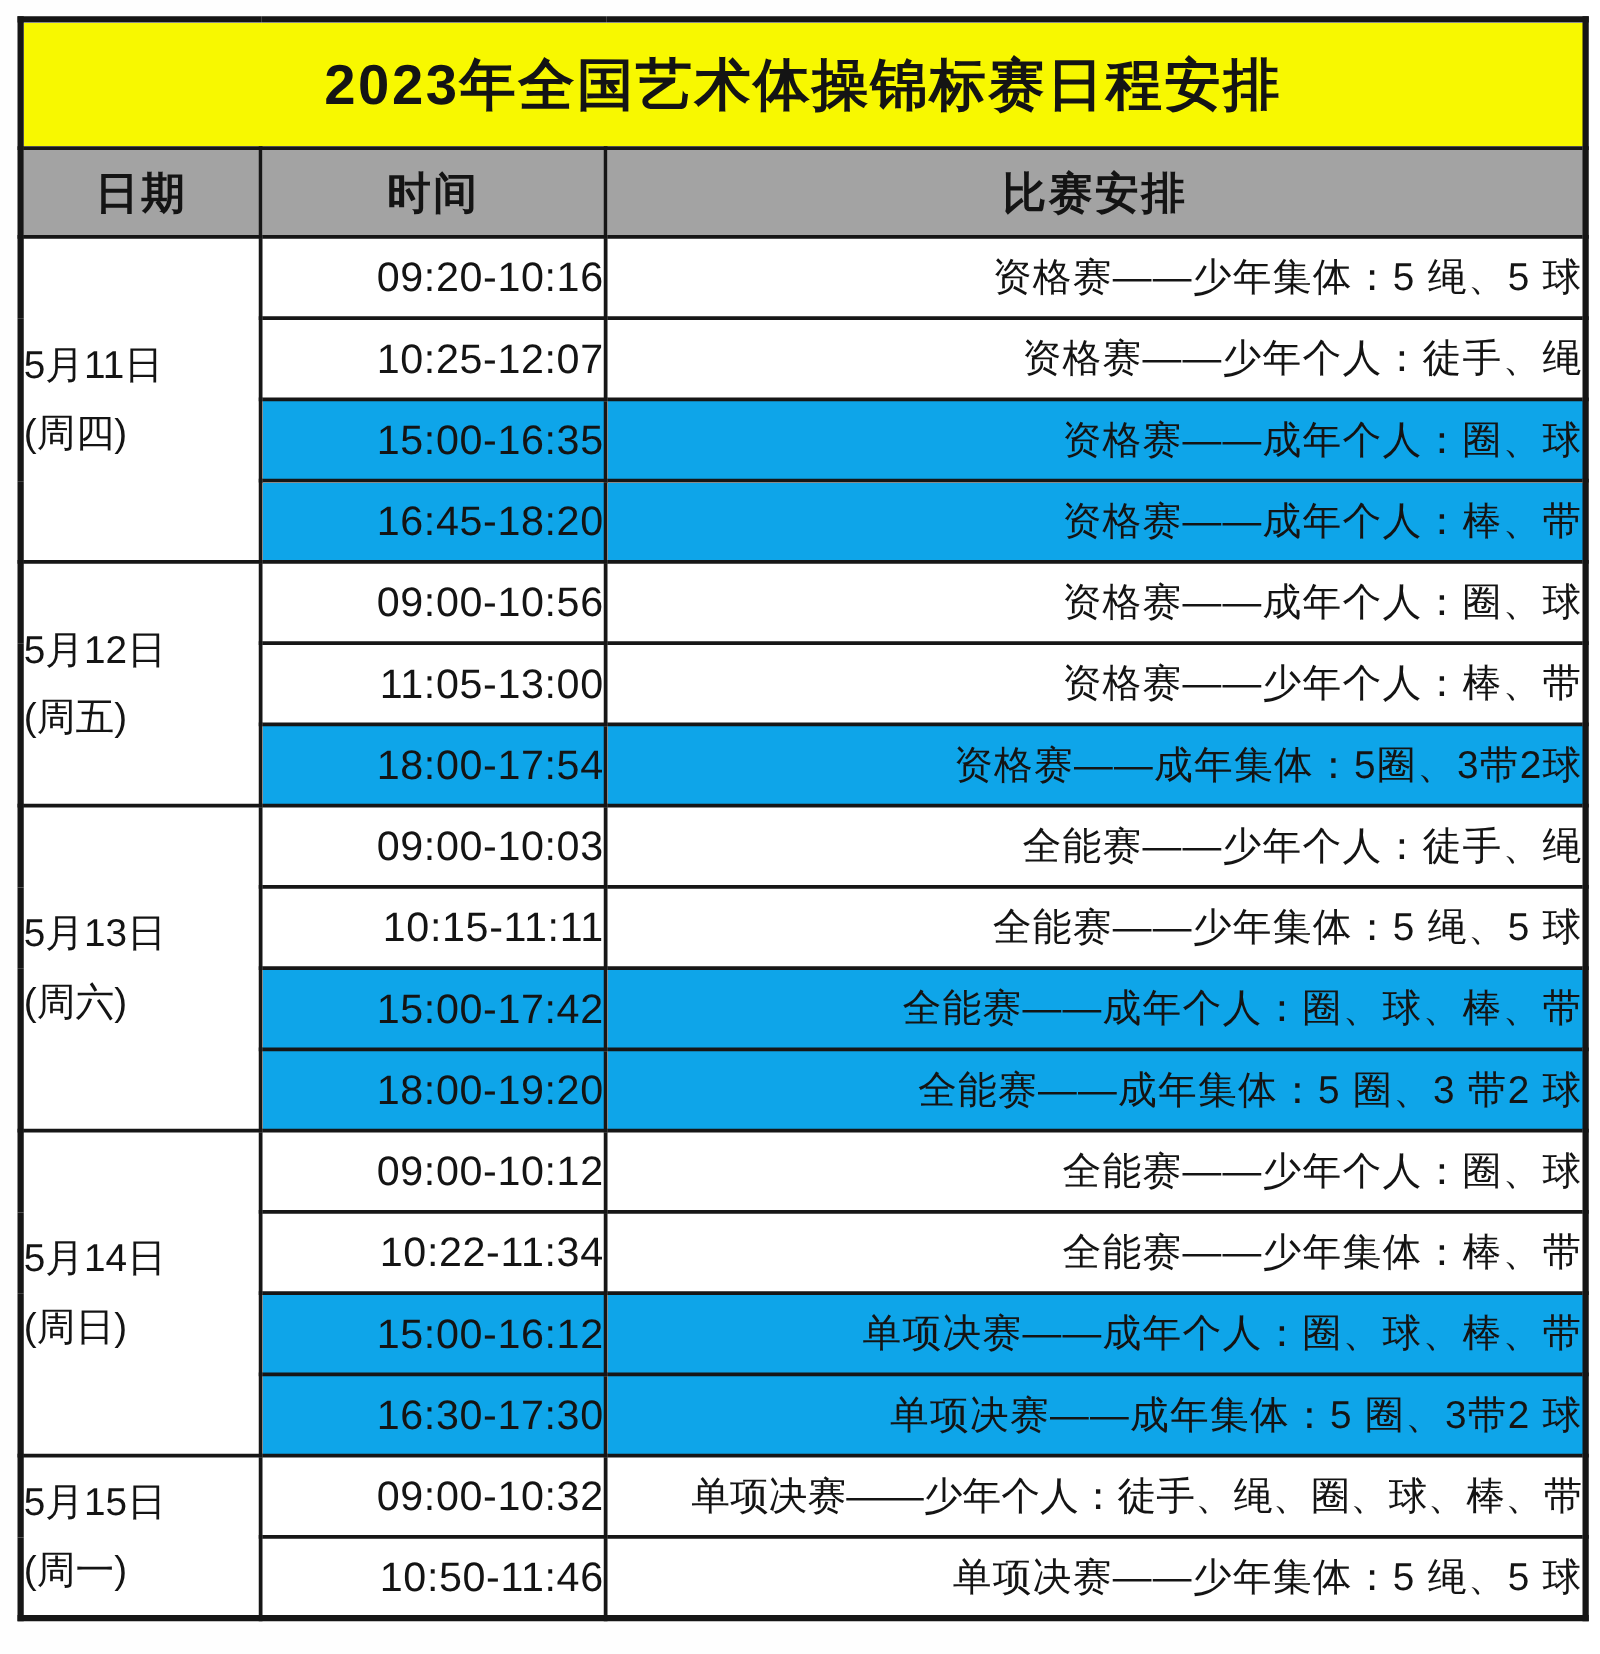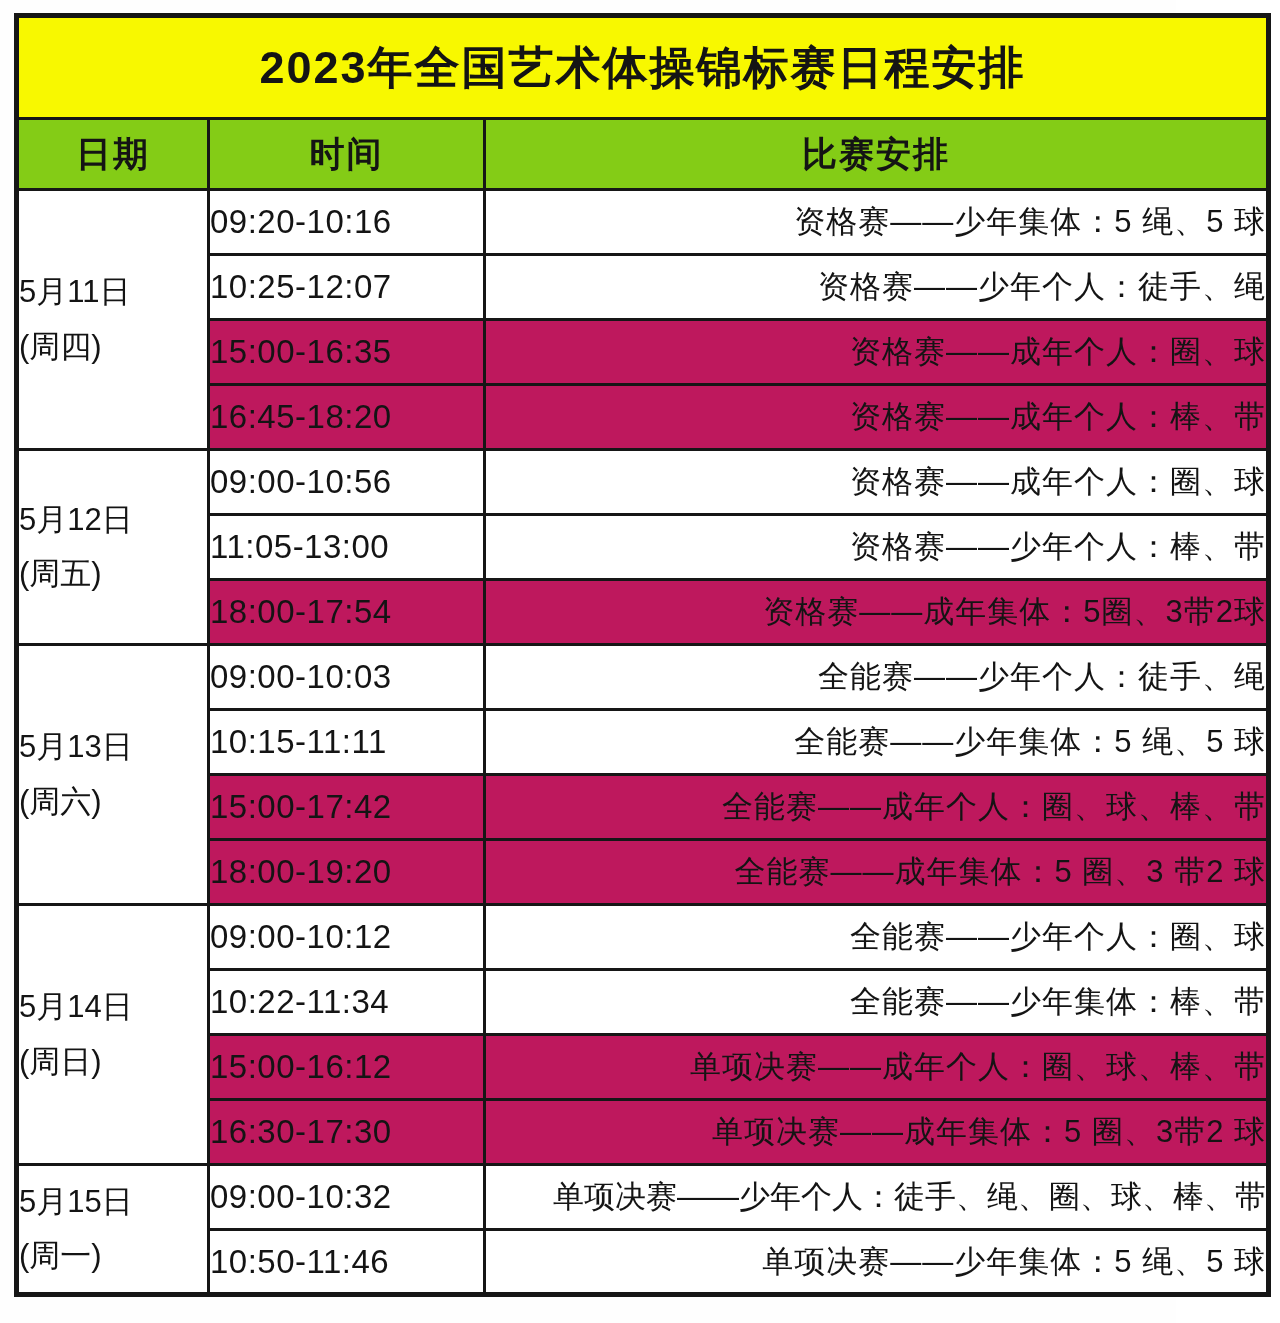--- a/index.html
+++ b/index.html
@@ -31,53 +31,53 @@
   .title-cell {
     background: #f8f800;
     height: 103px;
     text-align: center;
     vertical-align: middle;
     font-size: 45px;
     font-weight: 700;
     letter-spacing: 2px;
   }
   tr.head th {
-    background: #84cc16;
+    background: #a3a3a3;
     height: 71px;
     text-align: center;
     vertical-align: middle;
     font-size: 35px;
     font-weight: 700;
     letter-spacing: 2px;
   }
   td.date-cell {
     background: #ffffff;
     vertical-align: middle;
     font-size: 31px;
     font-weight: 500;
     line-height: 1.75;
   }
   td.time-cell {
     height: 65px;
     background: #ffffff;
-    text-align: left;
+    text-align: right;
     vertical-align: middle;
     font-size: 33px;
     font-weight: 500;
     letter-spacing: 0.5px;
   }
   td.event-cell {
     background: #ffffff;
     text-align: right;
     vertical-align: middle;
     font-size: 31px;
     font-weight: 500;
     letter-spacing: 1px;
   }
-  td.hl { background: #be185d; }
+  td.hl { background: #0ea5e9; }
 </style>
 </head>
 <body>
 
 <div class="sheet">
   <table class="schedule">
     <colgroup>
       <col class="c-date">
         <col class="c-time">
         <col class="c-event">

